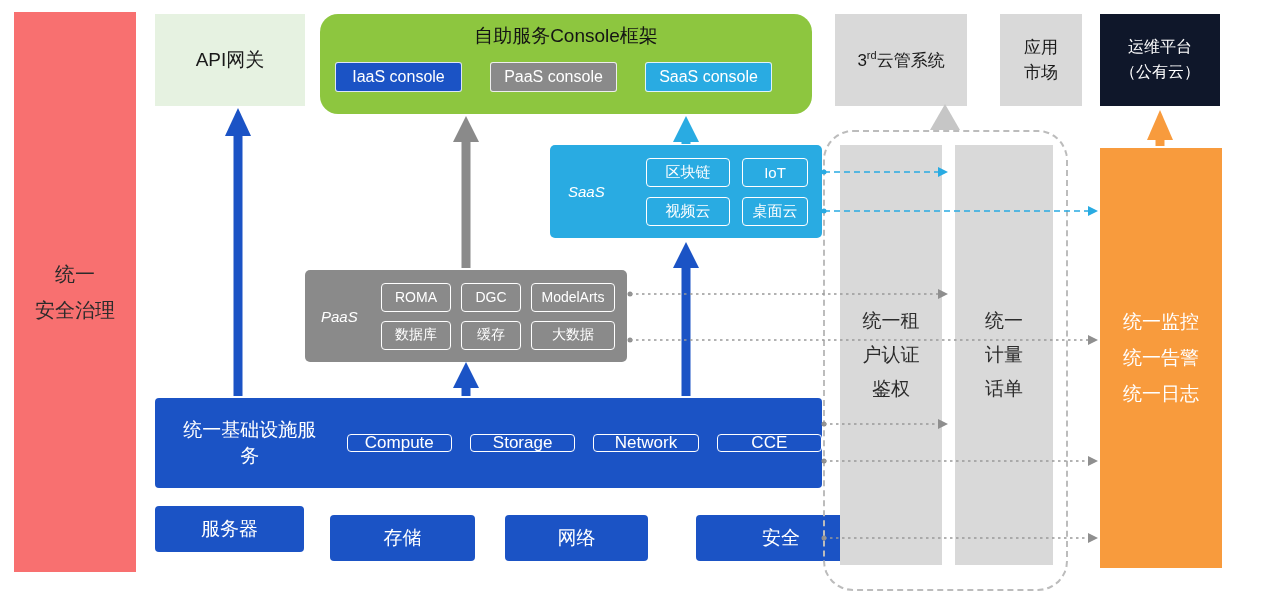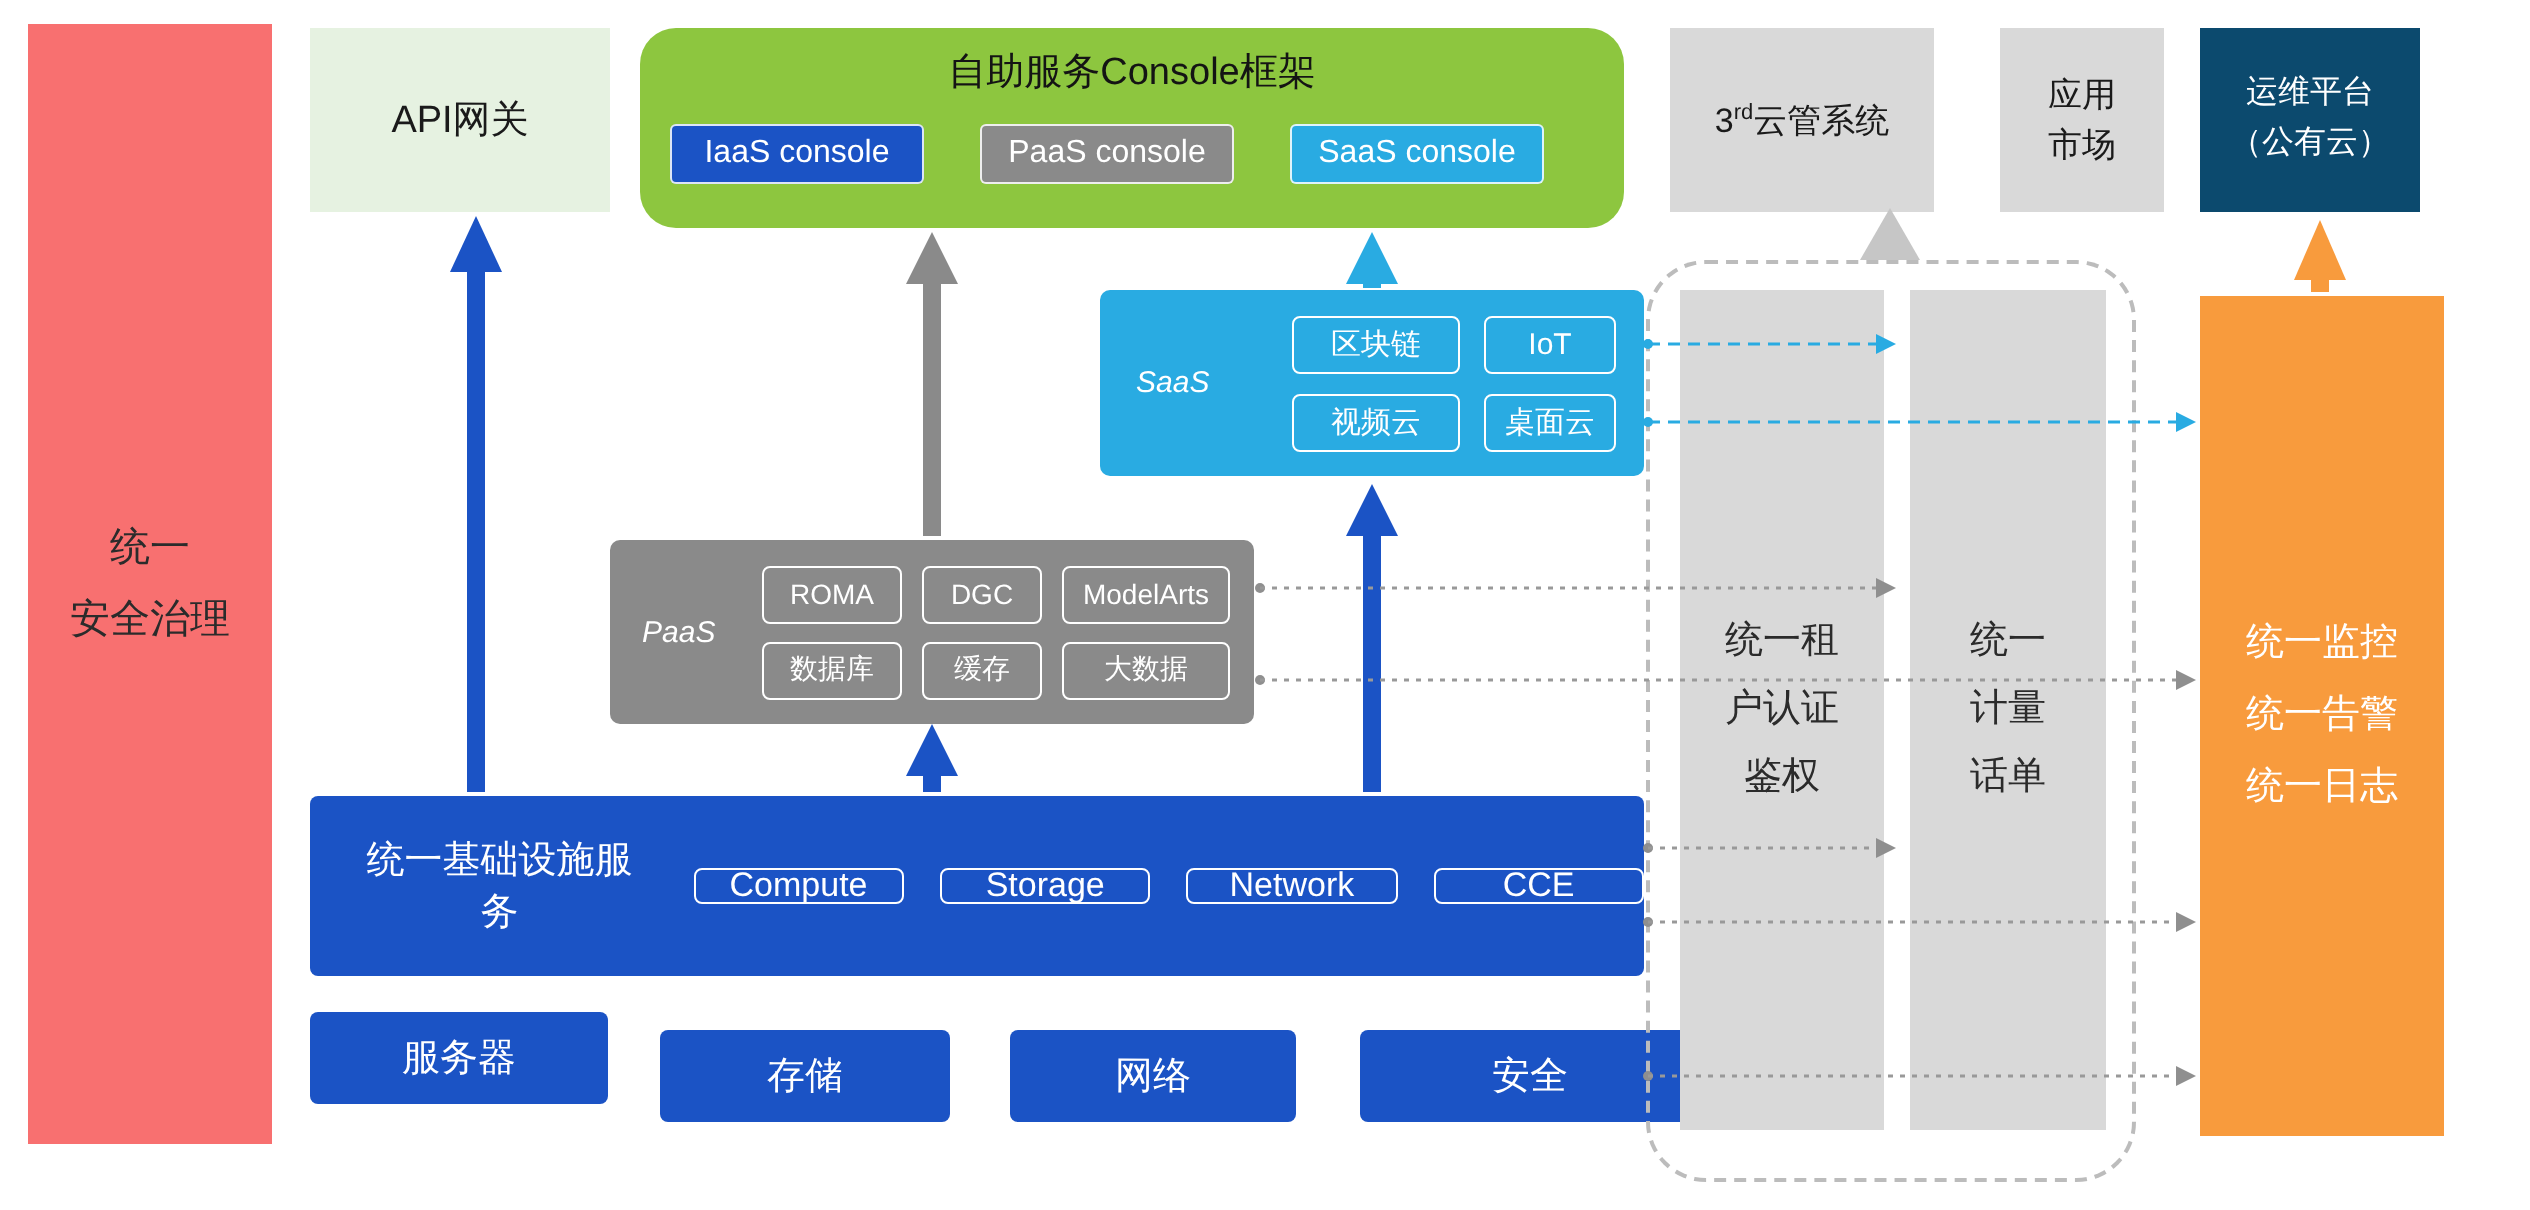--- a/index.html
+++ b/index.html
@@ -19,21 +19,21 @@
   #console-framework { left:320px; top:14px; width:492px; height:100px; background:#8DC63F; flex-direction:column; justify-content:flex-start; padding-top:9px; gap:13px;border-radius:18px; }
   .cf-title { font-size:19px; color:#141414; }
   .cf-buttons { display:flex; gap:28px; width:100%; padding-left:15px; }
   .cf-btn { width:127px; height:30px; display:flex; align-items:center; justify-content:center; color:#fff; font-size:16px; border-radius:3px; border:1px solid rgba(255,255,255,0.85); }
   .cf-iaas { background:#1B53C5; }
   .cf-paas { background:#8A8A8A; }
   .cf-saas { background:#29ABE2; }
   #third-party { left:835px; top:14px; width:132px; height:92px; background:#D9D9D9; color:#1a1a1a; font-size:17px; }
   #third-party sup { font-size:11px; }
   #app-market { left:985px; top:14px; width:82px; height:92px; background:#D9D9D9; color:#1a1a1a; font-size:17px; line-height:1.5;margin-left:15px; }
-  #om-platform { left:1100px; top:14px; width:110px; height:92px; background:#0c4a6e; color:#fff; font-size:16px; line-height:1.55; }
+  #om-platform { left:1100px; top:14px; width:120px; height:92px; background:#0f172a; color:#fff; font-size:16px; line-height:1.55; }
 
   
   .panel-tag { color:#fff; font-size:15px;font-style:italic; }
   .chip { border:1px solid #fff; color:#fff; border-radius:4px; display:flex; align-items:center; justify-content:center; font-size:15px; height:29px; }
 
   #saas-box { left:550px; top:145px; width:272px; height:93px; background:#29ABE2; border-radius:5px; justify-content:space-between; padding:0 14px 0 18px; }
   .saas-chips { display:grid; grid-template-columns:84px 66px; gap:10px 12px; }
 
   #paas-box { left:305px; top:270px; width:322px; height:92px; background:#8A8A8A; border-radius:5px; justify-content:space-between; padding:0 12px 0 16px; }
   .paas-chips { display:grid; grid-template-columns:70px 60px 84px; gap:9px 10px; }
@@ -42,21 +42,21 @@
   .bluebox { background:#1B53C5; border-radius:4px; color:#fff; }
   #infra-box { left:155px; top:398px; width:667px; height:90px; justify-content:flex-start; padding-left:20px; gap:18px; }
   .infra-label { color:#fff; font-size:19px; margin-right:4px; }
   .infra-chip { width:107px; height:18px; font-size:17px; }
 
   
   .hw { font-size:19px; }
   #hw-1 { left:155px; top:506px; width:149px; height:46px; }
   #hw-2 { left:330px; top:515px; width:145px; height:46px; }
   #hw-3 { left:505px; top:515px; width:143px; height:46px; }
-  #hw-4 { left:680px; top:515px; width:170px; height:46px; }
+  #hw-4 { left:696px; top:515px; width:170px; height:46px; }
 
   
   #dashed-container { position:absolute; left:823px; top:130px; width:245px; height:461px; border:2px dashed #BCBCBC; border-radius:30px; }
   #auth-bar { left:840px; top:145px; width:102px; height:420px; background:#D9D9D9; color:#2b2b2b; font-size:19px; line-height:1.8; }
   #billing-bar { left:955px; top:145px; width:98px; height:420px; background:#D9D9D9; color:#2b2b2b; font-size:19px; line-height:1.8; }
   #monitor-bar { left:1100px; top:148px; width:122px; height:420px; background:#F89B3D; color:#fff; font-size:19px; line-height:1.9; }
 
   
   .overlay { position:absolute; left:0; top:0; pointer-events:none; }
 </style>

